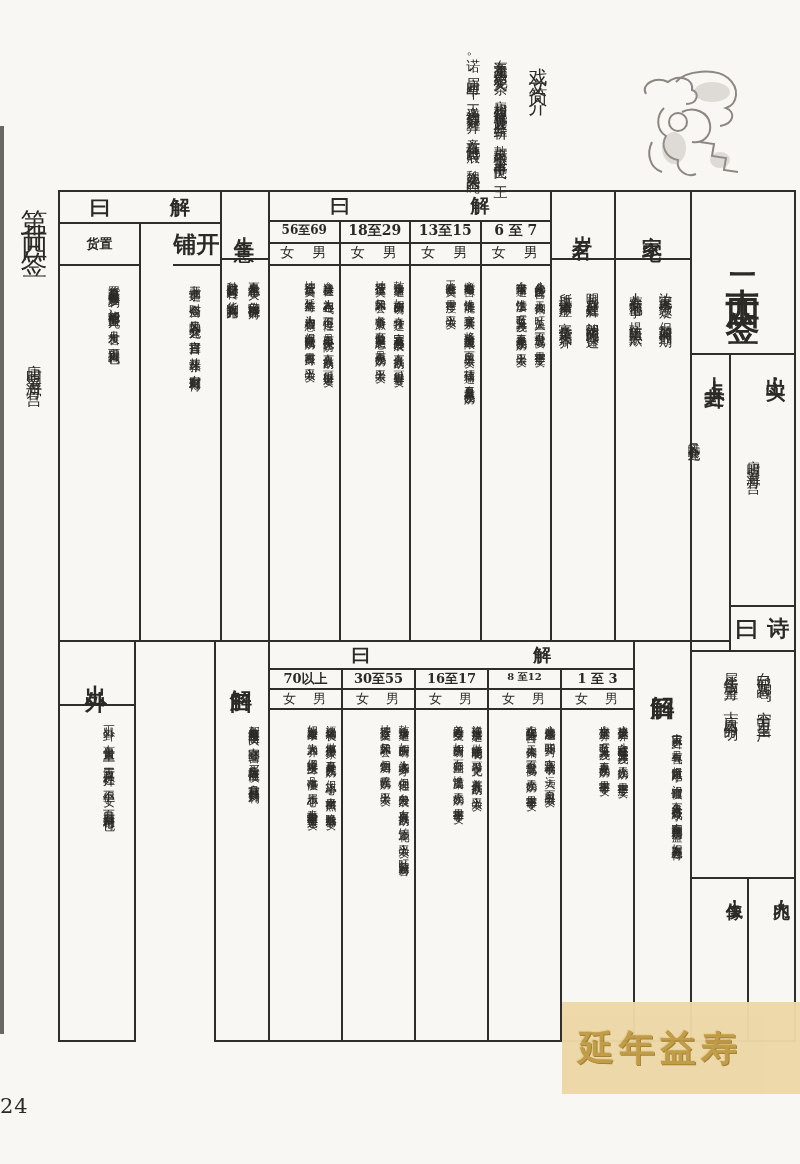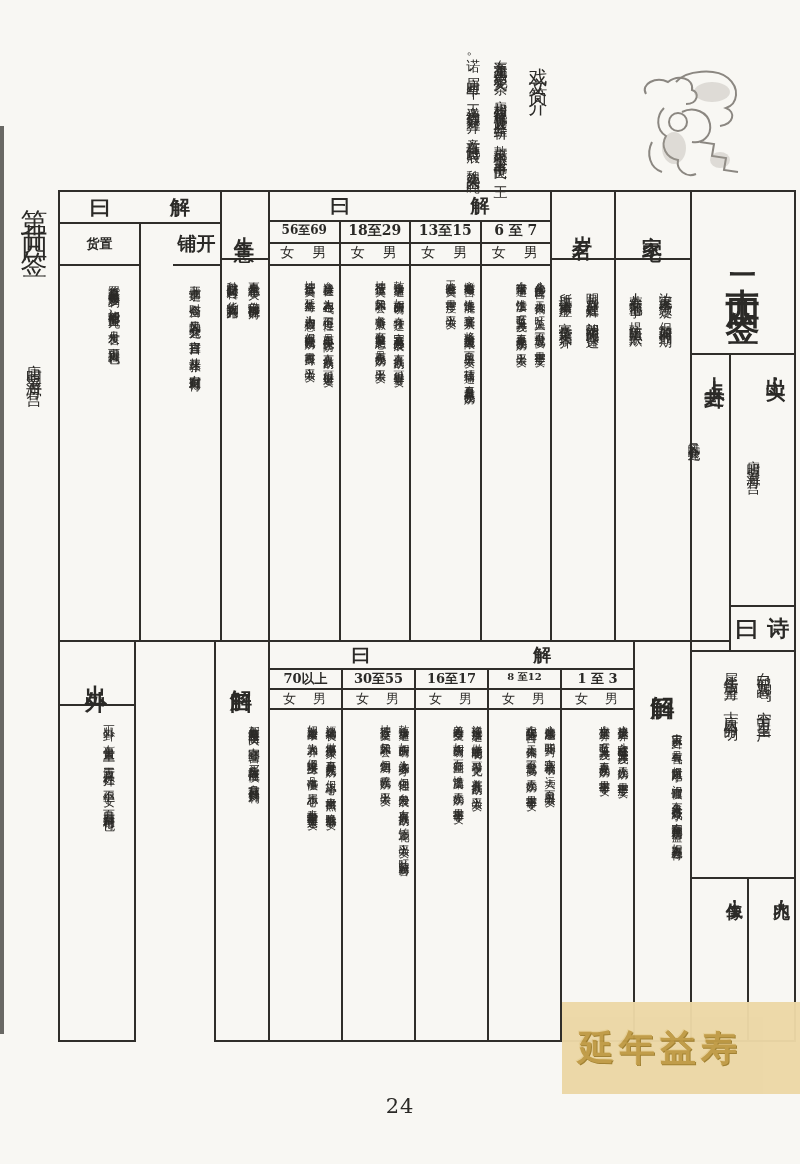--- a/index.html
+++ b/index.html
@@ -67,21 +67,21 @@
   <div class="abs v" style="left:16px;top:188px;font-size:27px;letter-spacing:14px;">第廿四签</div>
   <div class="abs v" style="left:23px;top:352px;font-size:16px;letter-spacing:5px;">唐明皇游月宫</div>
 
   <div class="box agewrap" style="left:58px;top:190px;width:164px;height:452px;">
     <div class="span-hdr" style="height:30px;font-size:20px;">
       <span>曰</span>
       <span>解</span>
     </div>
     <div class="agecols">
       <div class="agecol">
-        <div class="agelabel cc" style="height:40px;font-size:19px;margin-left:32px;">铺开</div>
+        <div class="agelabel cc" style="height:40px;font-size:23px;margin-left:32px;">铺开</div>
         <div class="secbody v smalltext" style="padding:10px 12px;line-height:2.2;font-size:12px;">卜开铺之事　时令合局　为风云际会之兆　宜择吉日　从速开张　定有财利可得</div>
       </div>
       <div class="agecol">
         <div class="agelabel cc" style="height:40px;font-size:13px;font-family:Liberation Mono, monospace;">货置</div>
         <div class="secbody v smalltext" style="padding:10px 12px;line-height:2.2;font-size:12px;">置货春夏月时令未通少利　如能把货停留至九、十月发售　定可得大利也</div>
       </div>
     </div>
   </div>
 
   <div class="box colbox" style="left:220px;top:190px;width:50px;height:452px;">
@@ -230,15 +230,15 @@
           <div class="ftext">妇造老运康泰　为人涵养　但嫌暗疾上身　凡事谨慎　步履小心　幸卦中吉星守命大造平安</div>
         </div>
       </div>
     </div>
   </div>
 
   <div id="watermark">
     <span>延年益寿</span>
   </div>
 
-  <div class="abs" style="left:0;top:1094px;width:800px;text-align:center;font-size:21px;letter-spacing:1px;">24</div>
+  <div class="abs" style="left:0;top:1094px;width:800px;font-size:21px;letter-spacing:1px;">24</div>
 
 </div>
 
 </body></html>

